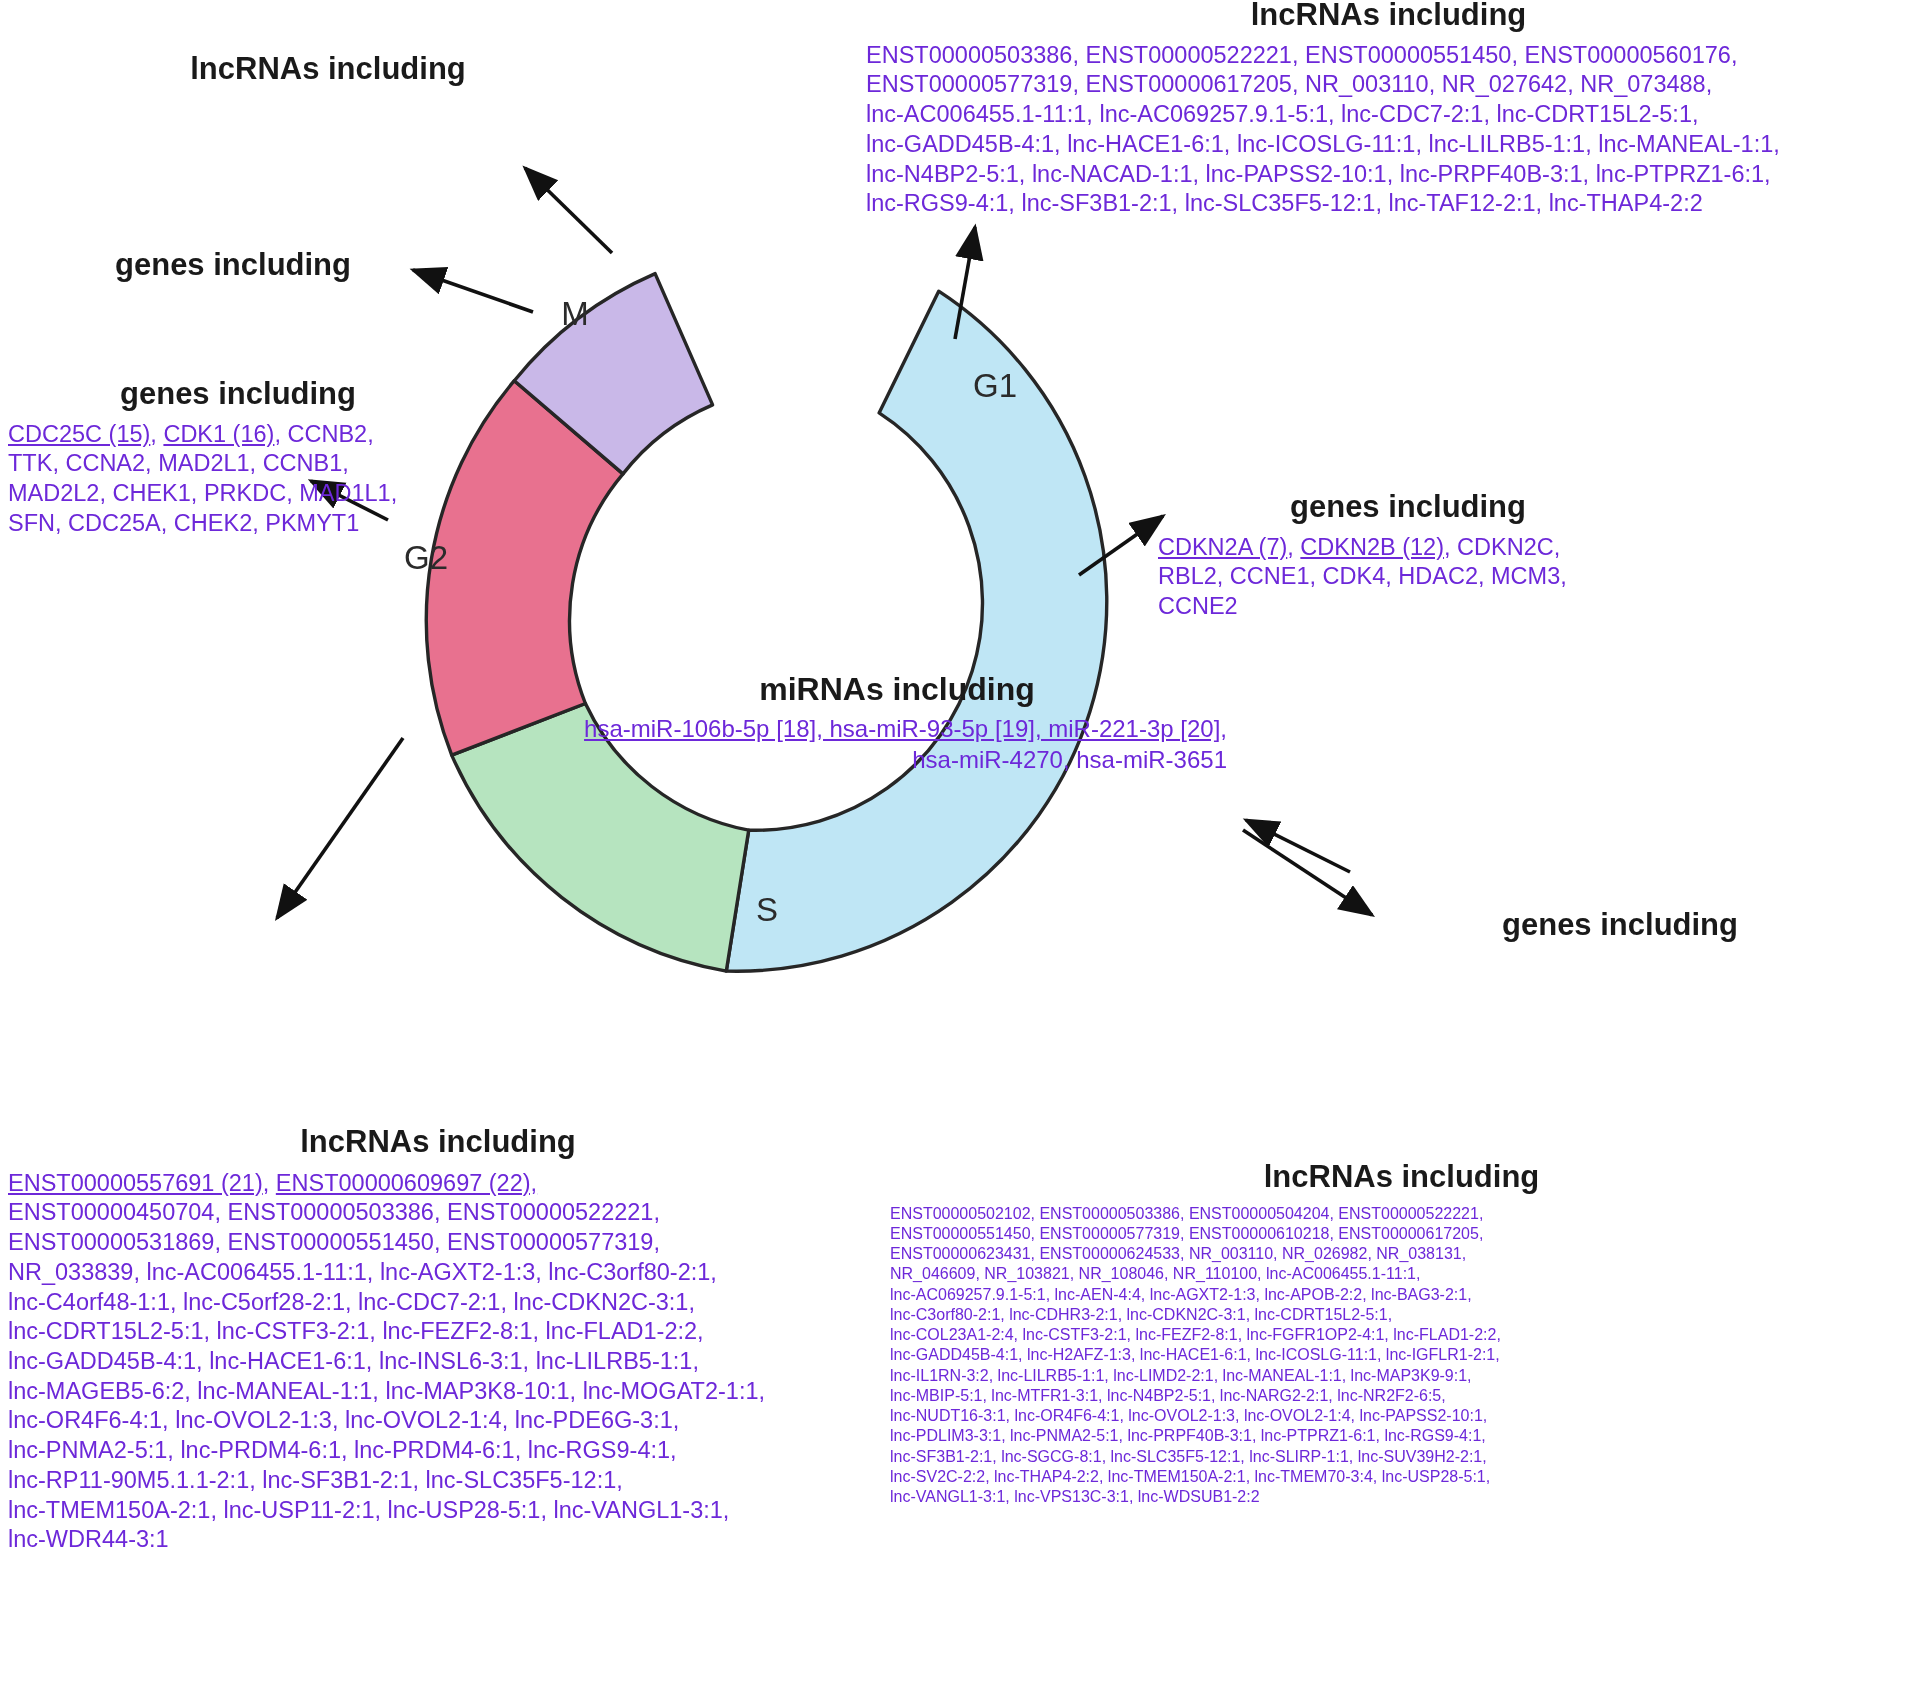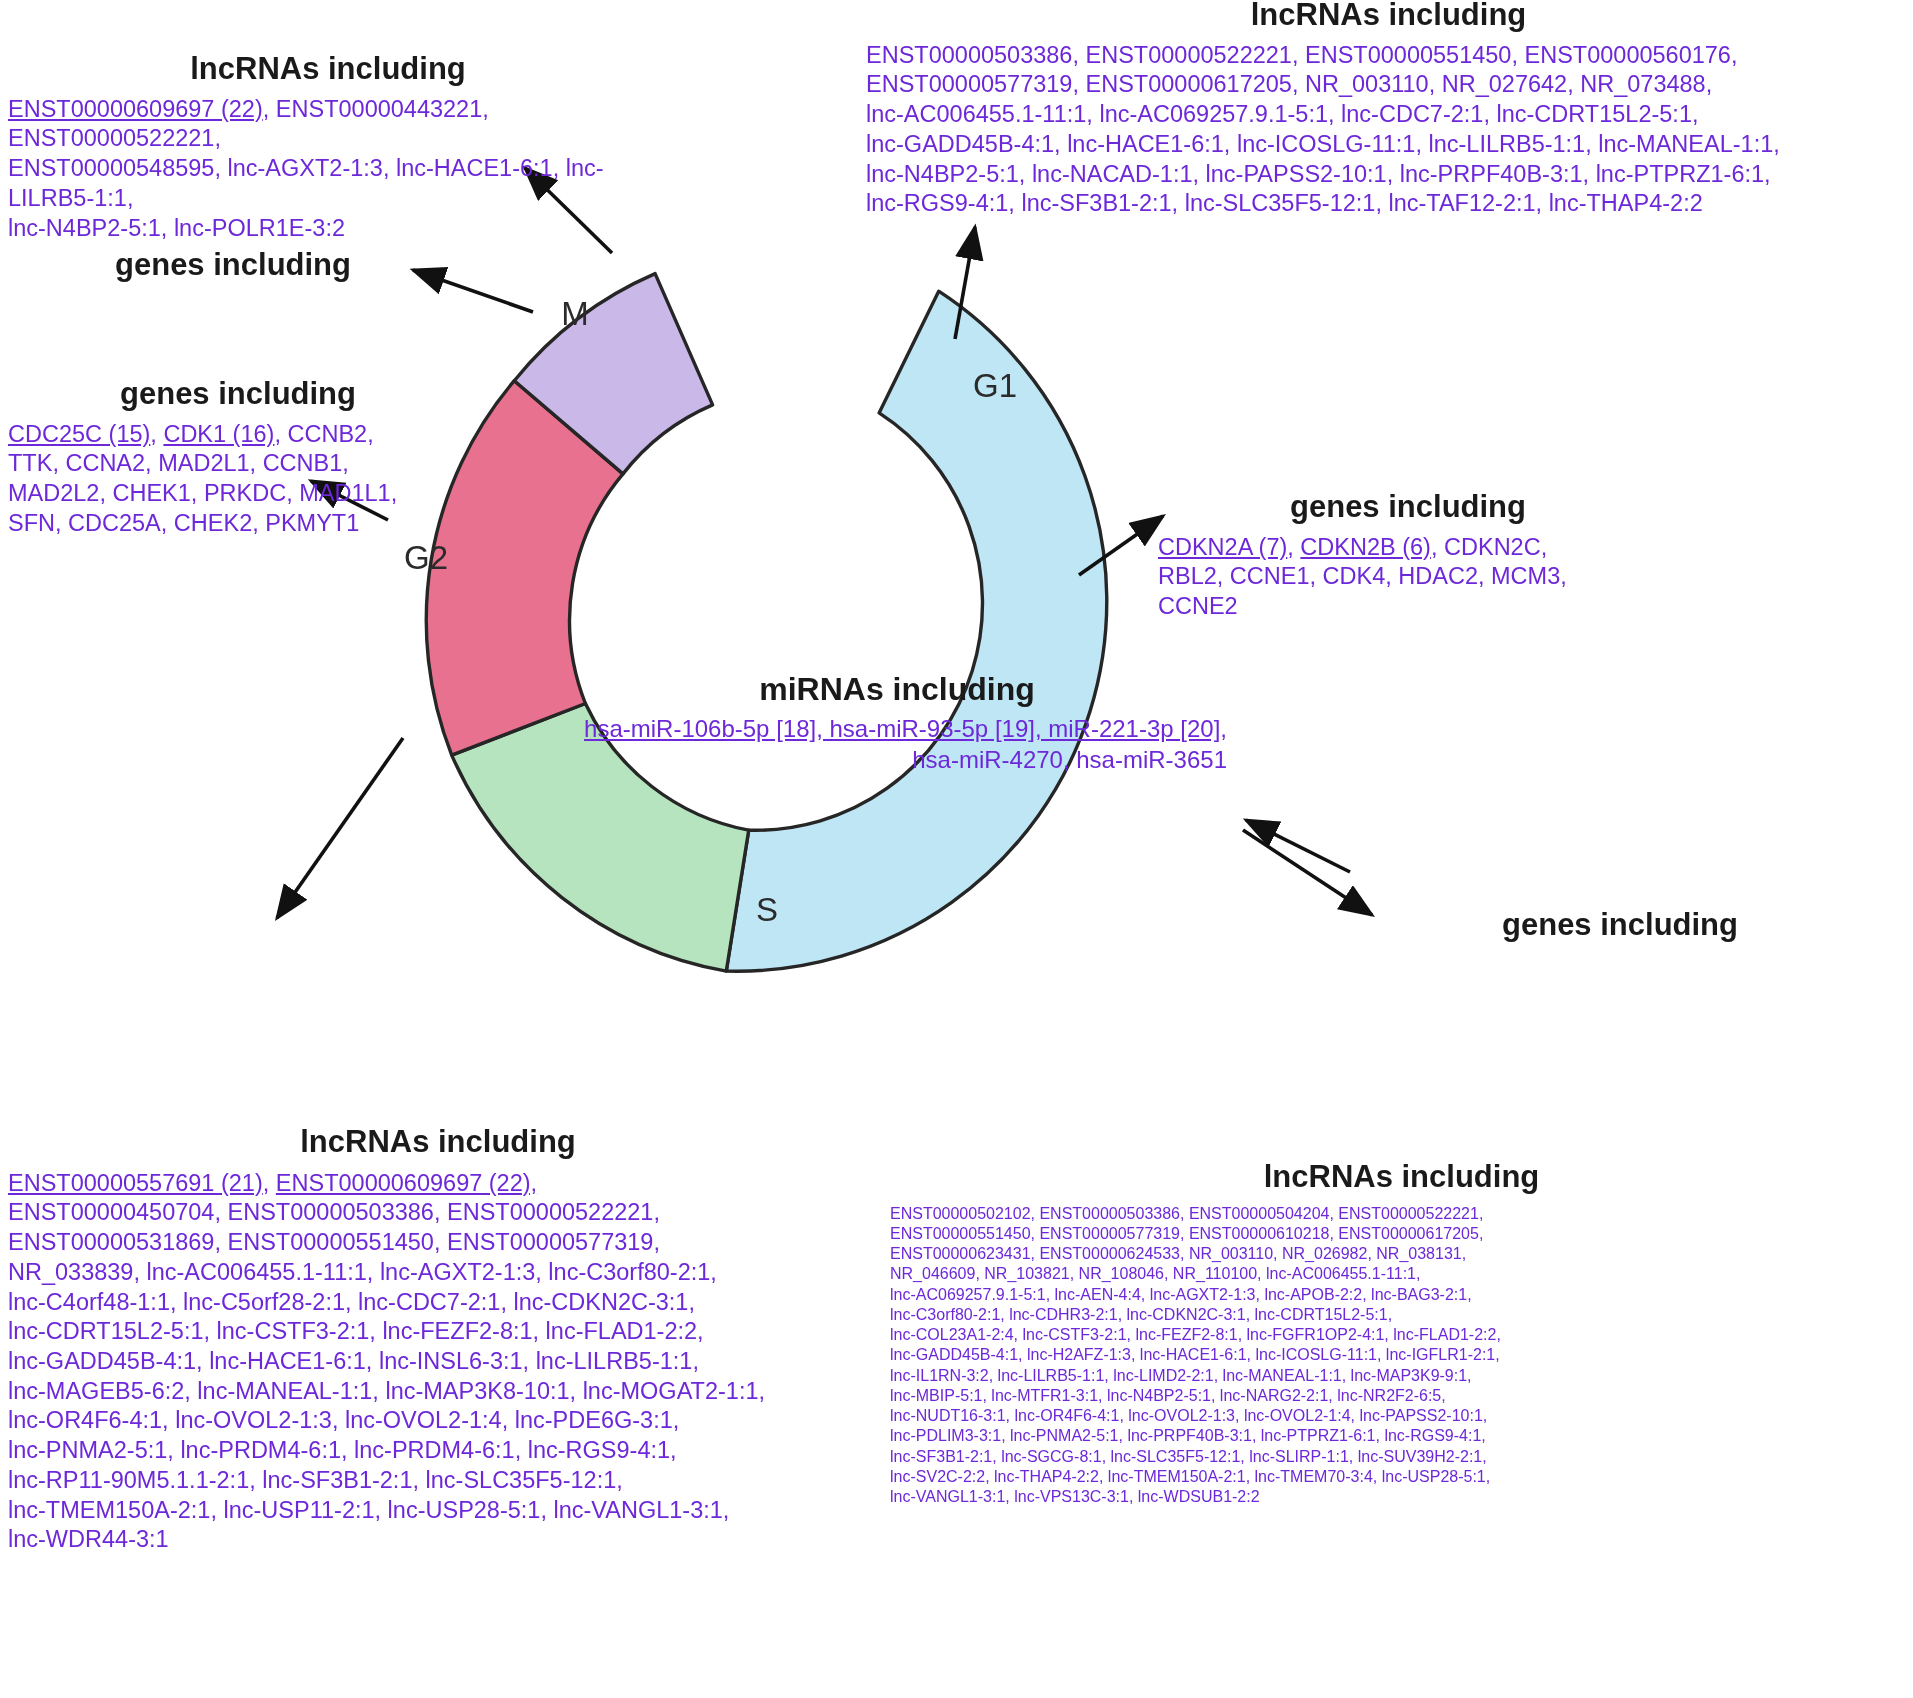--- a/index.html
+++ b/index.html
@@ -103,23 +103,20 @@
     <line x1="388" y1="520" x2="311" y2="481" stroke="#111" stroke-width="3.6" marker-end="url(#ah)"></line>
     <line x1="403" y1="738" x2="277" y2="918" stroke="#111" stroke-width="3.6" marker-end="url(#ah)"></line>
     <line x1="955" y1="339" x2="975" y2="227" stroke="#111" stroke-width="3.6" marker-end="url(#ah)"></line>
     <line x1="1079" y1="575" x2="1163" y2="516" stroke="#111" stroke-width="3.6" marker-end="url(#ah)"></line>
     <line x1="1350" y1="872" x2="1246" y2="820" stroke="#111" stroke-width="3.6" marker-end="url(#ah)"></line>
     <line x1="1243" y1="830" x2="1372" y2="915" stroke="#111" stroke-width="3.6" marker-end="url(#ah)"></line>
   </svg>
 
   <div class="blk" style="left:8px; top:52px; width:640px;">
     <div class="hdr">lncRNAs including</div>
-    <div class="lst" style="margin-top:8px"><span class="und">ENST00000609697 (22)</span><span>, ENST00000443221, ENST00000522221,
-ENST00000548595, lnc-AGXT2-1:3, lnc-HACE1-6:1, lnc-LILRB5-1:1,
-lnc-N4BP2-5:1, lnc-POLR1E-3:2</span></div>
   </div>
 
   <div class="blk" style="left:8px; top:248px; width:450px;">
     <div class="hdr">genes including</div>
   </div>
 
   <div class="blk" style="left:8px; top:377px; width:460px;">
     <div class="hdr">genes including</div>
     <div class="lst" style="margin-top:8px"><span class="und">CDC25C (15)</span><span>, </span><span class="und">CDK1 (16)</span><span>, CCNB2,
 TTK, CCNA2, MAD2L1, CCNB1,
@@ -132,21 +129,21 @@
     <div class="lst" style="margin-top:8px">ENST00000503386, ENST00000522221, ENST00000551450, ENST00000560176,
 ENST00000577319, ENST00000617205, NR_003110, NR_027642, NR_073488,
 lnc-AC006455.1-11:1, lnc-AC069257.9.1-5:1, lnc-CDC7-2:1, lnc-CDRT15L2-5:1,
 lnc-GADD45B-4:1, lnc-HACE1-6:1, lnc-ICOSLG-11:1, lnc-LILRB5-1:1, lnc-MANEAL-1:1,
 lnc-N4BP2-5:1, lnc-NACAD-1:1, lnc-PAPSS2-10:1, lnc-PRPF40B-3:1, lnc-PTPRZ1-6:1,
 lnc-RGS9-4:1, lnc-SF3B1-2:1, lnc-SLC35F5-12:1, lnc-TAF12-2:1, lnc-THAP4-2:2</div>
   </div>
 
   <div class="blk" style="left:1158px; top:490px; width:500px;">
     <div class="hdr">genes including</div>
-    <div class="lst" style="margin-top:8px"><span class="und">CDKN2A (7)</span><span>, </span><span class="und">CDKN2B (6)</span><span>, CDKN2C,
+    <div class="lst" style="margin-top:8px"><span class="und">CDKN2A (7)</span><span>, </span><span class="und">CDKN2B (12)</span><span>, CDKN2C,
 RBL2, CCNE1, CDK4, HDAC2, MCM3,
 CCNE2</span></div>
   </div>
 
   <div class="blk" style="left:1340px; top:908px; width:560px;">
     <div class="hdr">genes including</div>
   </div>
 
   <div class="blk" style="left:8px; top:1125px; width:860px;">
     <div class="hdr" style="text-align:center">lncRNAs including</div>

